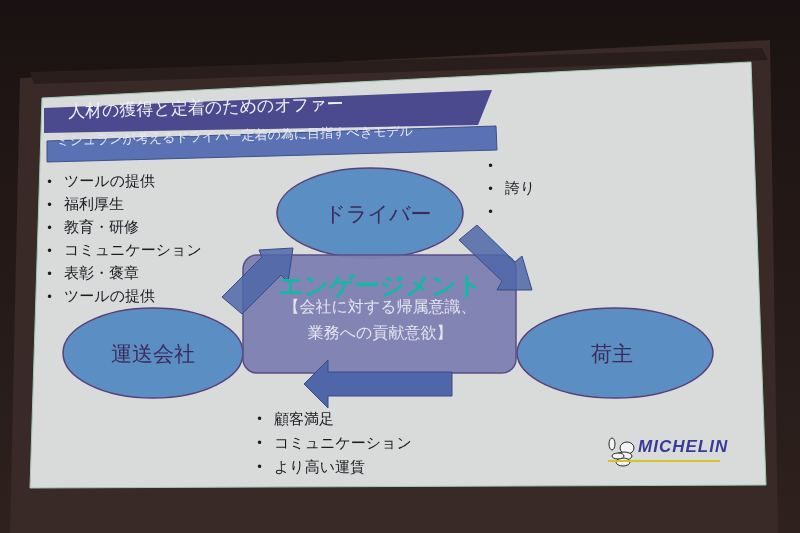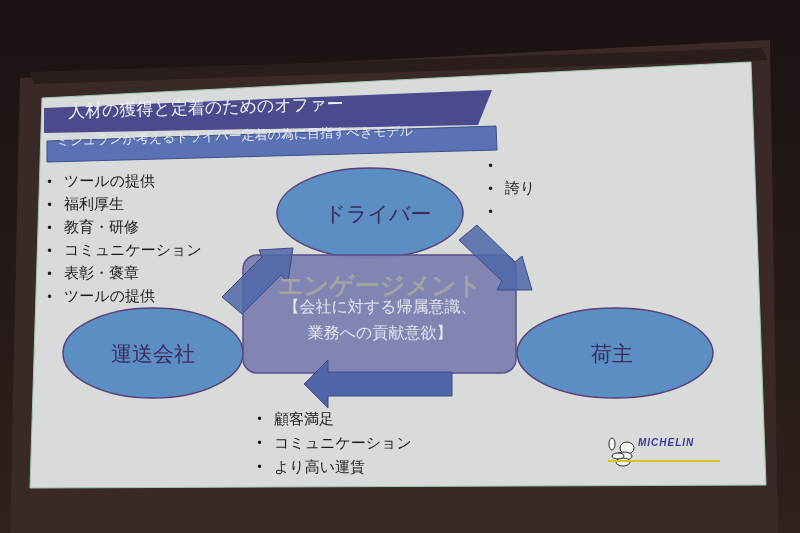--- a/index.html
+++ b/index.html
@@ -10,24 +10,24 @@
   .title { color:#f2f2f6; font-size:17px; left:68px; top:103px; transform:rotate(-1.6deg); transform-origin:left center; }
   .subtitle { color:#e6e8f4; font-size:13px; left:56px; top:134px; transform:rotate(-1.6deg); transform-origin:left center; }
   .bullets { position:absolute; list-style:none; margin:0; padding:0; color:#1e1a22; font-size:15px; }
   .bullets li { height:23px; display:flex; align-items:center; }
   .bullets li .dot { width:18px; font-size:12px; display:inline-block; }
   .b-left { left:46px; top:170px; }
   .b-right { left:487px; top:154px; }
   .b-bottom { left:256px; top:407px; }
   .b-bottom li { height:24px; }
   .ell-label { position:absolute; color:#3d2a5a; font-size:21px; transform:translate(-50%,-50%); white-space:nowrap; }
-  .center-title { position:absolute; left:380px; top:285px; transform:translate(-50%,-50%); color:#a3a3a3; font-size:25px; font-weight:bold; white-space:nowrap; }
+  .center-title { position:absolute; left:380px; top:285px; transform:translate(-50%,-50%); color:#14b8a6; font-size:25px; font-weight:bold; white-space:nowrap; }
   .center-sub { position:absolute; left:380px; top:320px; transform:translate(-50%,-50%); color:#e4e4ee; font-size:16px; text-align:center; line-height:26px; white-space:nowrap; }
   .logo { position:absolute; left:602px; top:437px; display:flex; align-items:flex-end; }
-  .logo-word { color:#3a3a9a; font-style:italic; font-weight:bold; font-size:10px; letter-spacing:1px; font-family:"Liberation Sans", sans-serif; margin-left:4px; }
+  .logo-word { color:#3a3a9a; font-style:italic; font-weight:bold; font-size:17px; letter-spacing:1px; font-family:"Liberation Sans", sans-serif; margin-left:4px; }
   .logo-line { position:absolute; left:6px; top:23px; width:112px; height:2px; background:#d4c42a; }
 </style>
 </head>
 <body>
 
 <div class="room"></div>
 
 <svg class="stage" width="800" height="533" viewBox="0 0 800 533">
 
   <polygon points="20,78 770,40 778,533 10,533" fill="#3a2a27"></polygon>

